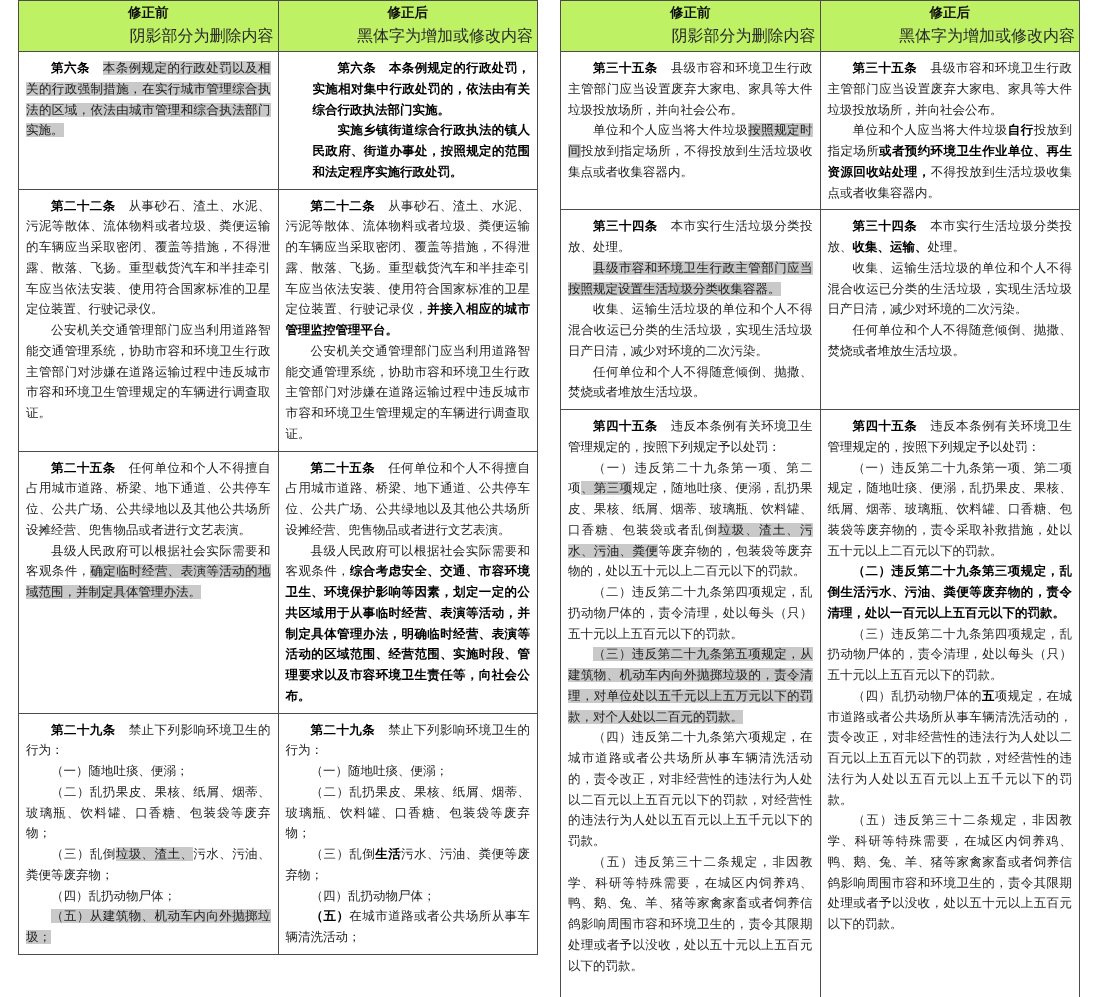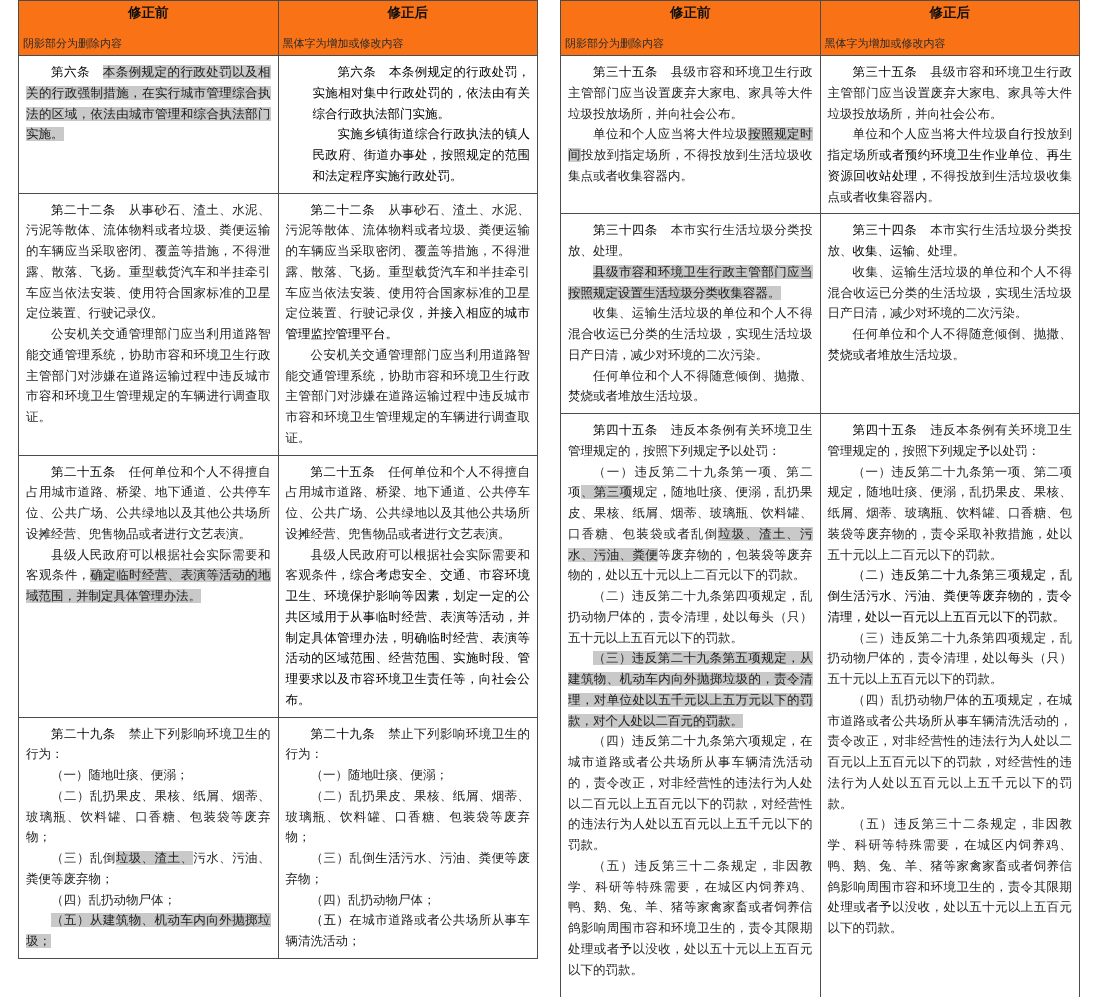--- a/index.html
+++ b/index.html
@@ -19,30 +19,30 @@
   }
   .tables{
     display:flex;gap:22px;padding:0 17px 8px 18px;align-items:flex-start;
   }
   table.cmp{
     border-collapse:collapse;width:520px;table-layout:fixed;
   }
   .cmp th,.cmp td{
     border:1px solid var(--border);vertical-align:top;box-sizing:border-box;
   }
-  .cmp th{padding:3px 4px 4px 4px;font-weight:normal;background:#f97316;}
+  .cmp th{padding:3px 4px 4px 4px;font-weight:normal;background:#bef264;}
   .hlabel{font-weight:bold;font-size:13.5px;text-align:center;color:#0f0f0f;}
-  .hnote{font-size:11px;text-align:left;color:#2a2a2a;margin-top:14px;}
+  .hnote{font-size:16px;text-align:right;color:#2a2a2a;margin-top:4px;}
   .cmp td{
     padding:6px 7px 6px 7px;font-size:12.5px;line-height:1.66;
     text-align:justify;text-justify:inter-ideograph;color:var(--text);
   }
   p.para{margin:0;text-indent:2em;}
   .run-n{}
-  .run-b{font-weight:normal;color:#000000;}
+  .run-b{font-weight:bold;color:#000000;}
   .run-h{background:var(--hl);}
 </style>
 </head>
 <body>
 
 <div class="page">
 
   <div class="tables">
 
     <table class="cmp">

